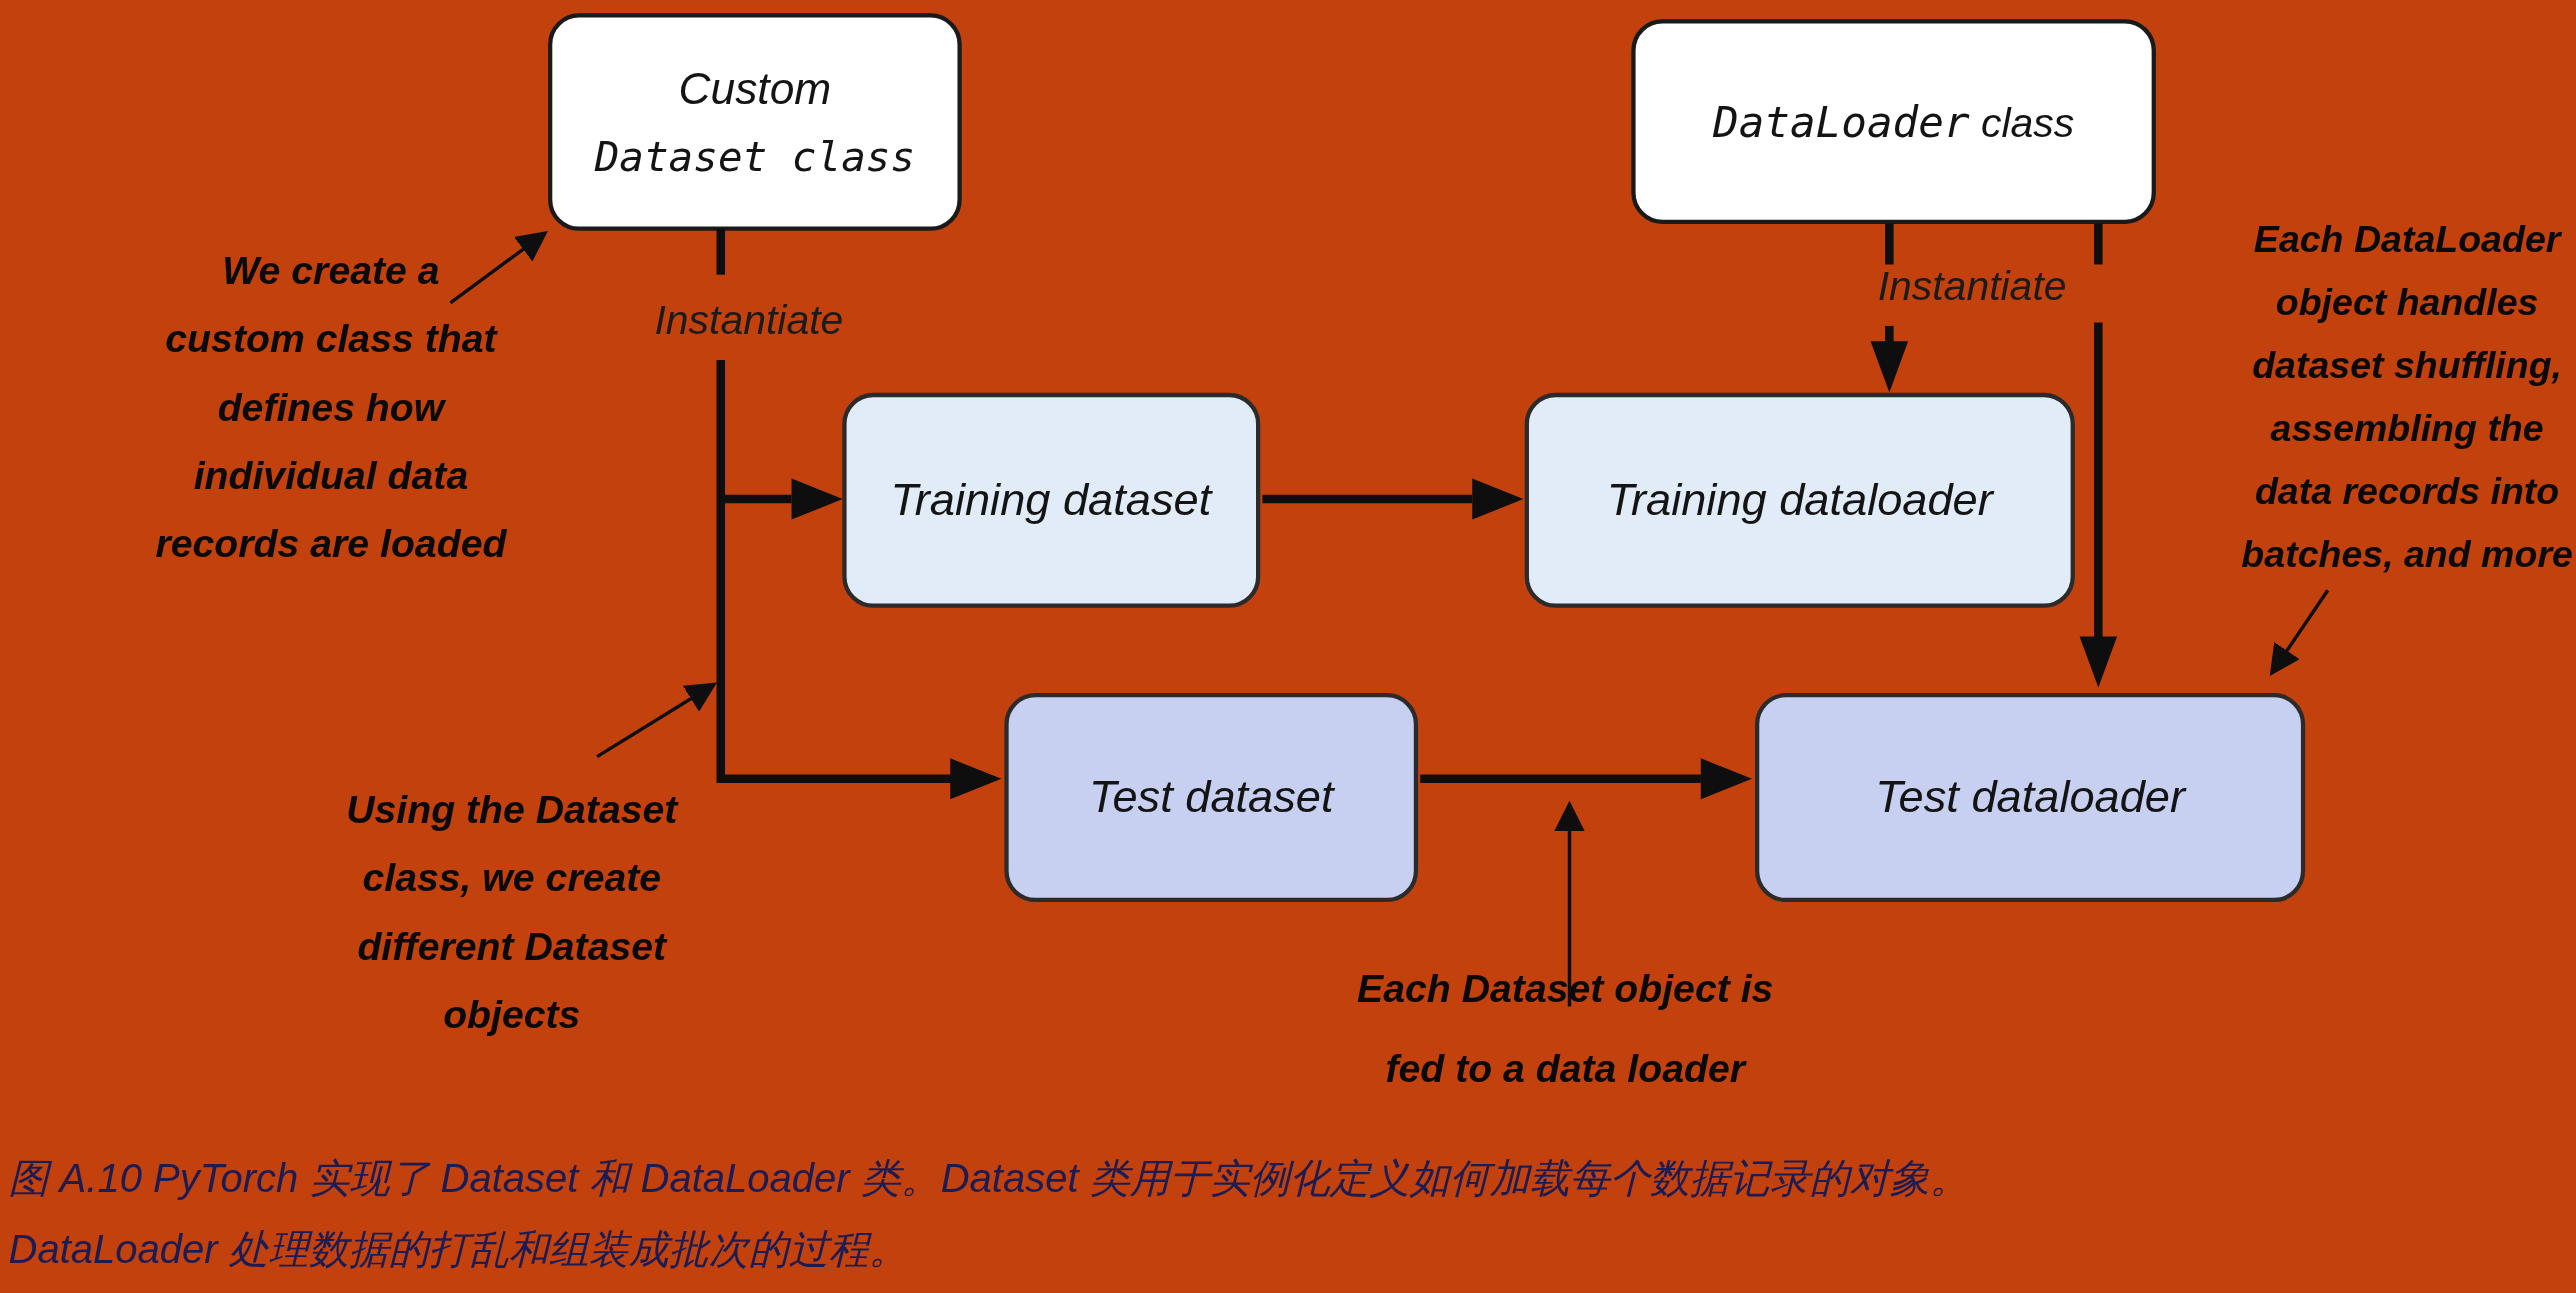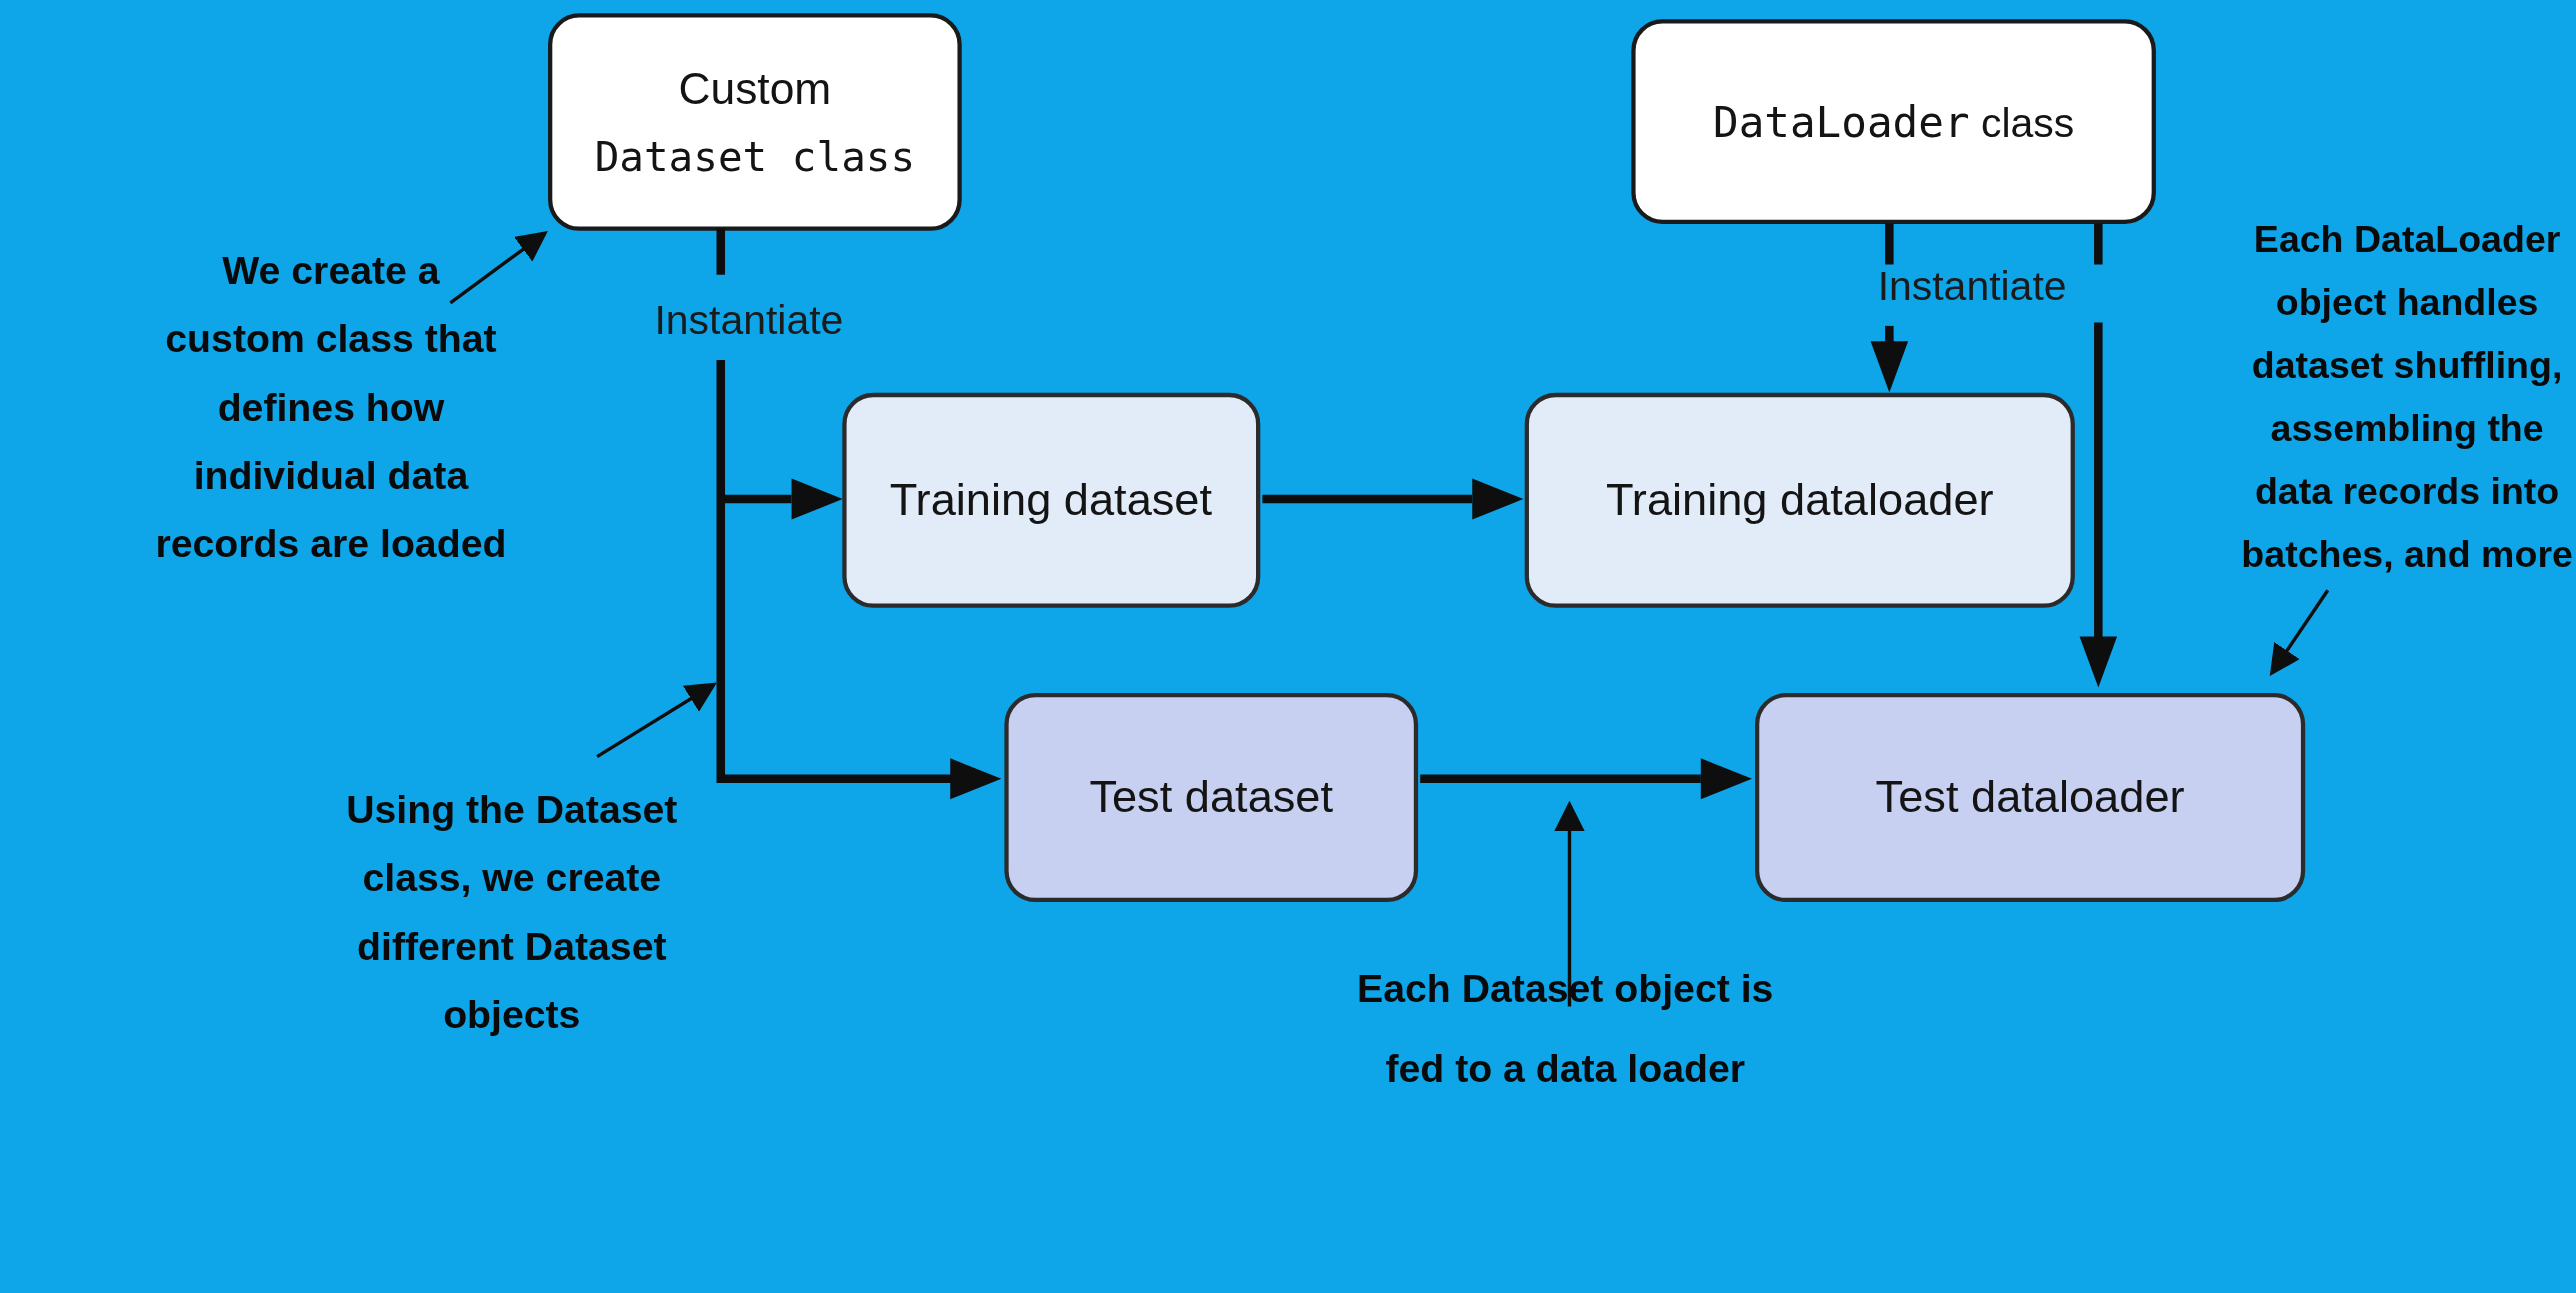--- a/index.html
+++ b/index.html
@@ -1,17 +1,17 @@
 <!DOCTYPE html>
 <html style="font-size:13.6px"><head>
 <meta charset="utf-8">
 <style>
   html,body{margin:0;padding:0;background:#ffffff;}
   body{width:2576px;height:1293px;position:relative;font-family:"Liberation Sans",sans-serif;}
-  .stage{position:absolute;inset:0;background:#0ea5e9;}
+  .stage{position:absolute;inset:0;background:#c2410c;font-style:italic;}
   svg{display:block;overflow:visible;}
 
   
   .box-label{font-family:"Liberation Sans",sans-serif;font-size:53px;fill:#141414;}
   .box-label-sm{font-family:"Liberation Sans",sans-serif;font-size:52px;fill:#141414;}
   .mono{font-family:"DejaVu Sans Mono","Liberation Mono",monospace;font-size:48px;fill:#141414;}
   .mono-lg{font-family:"DejaVu Sans Mono","Liberation Mono",monospace;font-size:50px;fill:#141414;}
   .sans-inline{font-family:"Liberation Sans",sans-serif;font-size:48px;fill:#141414;}
   .edge-label{font-family:"Liberation Sans",sans-serif;font-size:48px;fill:#1b1b1b;}
   .note{font-family:"Liberation Sans",sans-serif;font-weight:700;font-size:46px;fill:#0a0a0a;}
@@ -127,15 +127,19 @@
   <g>
     <text class="note-r" x="2822" y="295" text-anchor="middle">Each DataLoader</text>
     <text class="note-r" x="2822" y="369" text-anchor="middle">object handles</text>
     <text class="note-r" x="2822" y="443" text-anchor="middle">dataset shuffling,</text>
     <text class="note-r" x="2822" y="517" text-anchor="middle">assembling the</text>
     <text class="note-r" x="2822" y="591" text-anchor="middle">data records into</text>
     <text class="note-r" x="2822" y="665" text-anchor="middle">batches, and more</text>
   </g>
 </svg>
 
+<div class="caption">
+  <p>图 A.10 PyTorch 实现了 Dataset 和 DataLoader 类。Dataset 类用于实例化定义如何加载每个数据记录的对象。</p>
+  <p>DataLoader 处理数据的打乱和组装成批次的过程。</p>
+</div>
 
 </div>
 
 
 </body></html>

